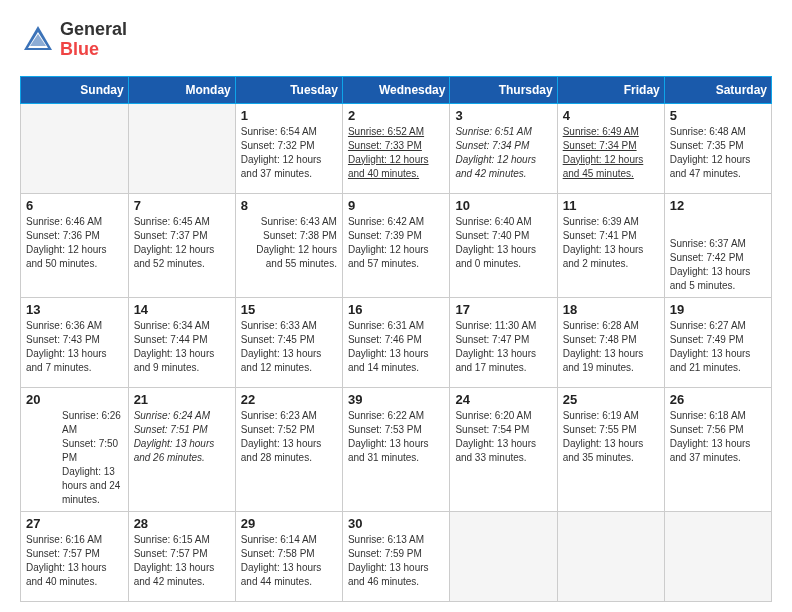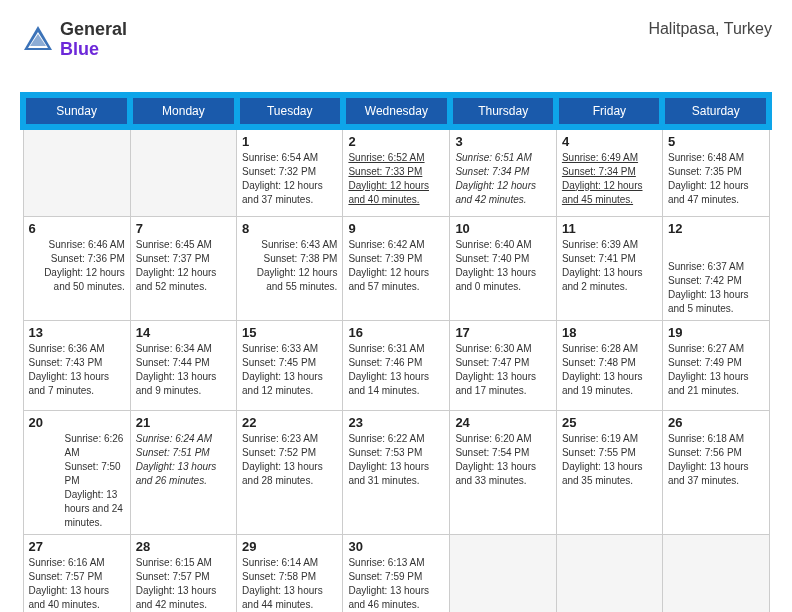--- a/index.html
+++ b/index.html
@@ -7,40 +7,40 @@
       font-family: Arial, sans-serif;
       background: #fff;
       width: 792px;
       min-height: 612px;
       padding: 20px;
     }
     .header {
       display: flex;
       justify-content: space-between;
       align-items: flex-start;
-      margin-bottom: 32px;
+      margin-bottom: 16px;
     }
     .logo {
       display: flex;
       align-items: center;
     }
     .logo-text {
       display: flex;
       flex-direction: column;
       line-height: 1.1;
     }
     .logo-general {
       font-size: 18px;
       font-weight: bold;
       color: #333;
     }
     .logo-blue {
       font-size: 18px;
       font-weight: bold;
-      color: #6d28d9;
+      color: #ef4444;
     }
     .logo-icon {
       width: 36px;
       height: 36px;
       margin-right: 4px;
     }
     .title-block {
       text-align: right;
     }
     .month-year {
@@ -54,24 +54,24 @@
     }
     .calendar {
       width: 100%;
       border-collapse: collapse;
       font-size: 11px;
     }
     .calendar thead tr th {
       background: #1a5aab;
       color: #fff;
       padding: 6px 4px;
-      text-align: center;
+      text-align: right;
       font-size: 12px;
-      font-weight: normal;
-      border: 6px solid #0ea5e9;
+      font-weight: bold;
+      border: 1px solid #0ea5e9;
     }
     .calendar tbody tr td {
       border: 1px solid #ccc;
       vertical-align: top;
       padding: 4px 5px;
       width: 108px;
       min-height: 80px;
       height: 90px;
       background: #fff;
     }
@@ -101,21 +101,20 @@
       <polygon points="18,4 32,28 4,28" fill="#1a5aab" opacity="0.85"></polygon>
       <polygon points="18,10 28,26 8,26" fill="white"></polygon>
       <polygon points="18,12 26,24 10,24" fill="#1a5aab" opacity="0.5"></polygon>
     </svg>
     <div class="logo-text">
       <span class="logo-general">General</span>
       <span class="logo-blue">Blue</span>
     </div>
   </div>
   <div class="title-block">
-    <div class="location">Halitpasa, Turkey</div>
   </div>
 </div>
 
 <table class="calendar">
   <thead>
     <tr id="weekday-header">
         <th>Sunday</th>
         <th>Monday</th>
         <th>Tuesday</th>
         <th>Wednesday</th>
@@ -155,21 +154,21 @@
         <td>
           <span class="day-num">5</span>
           <div class="day-info" style="white-space: pre-line;">Sunrise: 6:48 AM
 Sunset: 7:35 PM
 Daylight: 12 hours and 47 minutes.</div>
         </td>
       </tr>
       <tr>
         <td>
           <span class="day-num">6</span>
-          <div class="day-info" style="white-space: pre-line; text-align: right;">Sunrise: 6:46 AM
+          <div class="day-info" style="white-space: pre-line;">Sunrise: 6:46 AM
 Sunset: 7:36 PM
 Daylight: 12 hours and 50 minutes.</div>
         </td>
         <td>
           <span class="day-num">7</span>
           <div class="day-info" style="white-space: pre-line;">Sunrise: 6:45 AM
 Sunset: 7:37 PM
 Daylight: 12 hours and 52 minutes.</div>
         </td>
         <td>
@@ -223,21 +222,21 @@
 Daylight: 13 hours and 12 minutes.</div>
         </td>
         <td>
           <span class="day-num">16</span>
           <div class="day-info" style="white-space: pre-line;">Sunrise: 6:31 AM
 Sunset: 7:46 PM
 Daylight: 13 hours and 14 minutes.</div>
         </td>
         <td>
           <span class="day-num">17</span>
-          <div class="day-info" style="white-space: pre-line;">Sunrise: 6:30 AM
+          <div class="day-info" style="white-space: pre-line;">Sunrise: 11:30 AM
 Sunset: 7:47 PM
 Daylight: 13 hours and 17 minutes.</div>
         </td>
         <td>
           <span class="day-num">18</span>
           <div class="day-info" style="white-space: pre-line;">Sunrise: 6:28 AM
 Sunset: 7:48 PM
 Daylight: 13 hours and 19 minutes.</div>
         </td>
         <td>
@@ -260,21 +259,21 @@
 Sunset: 7:51 PM
 Daylight: 13 hours and 26 minutes.</div>
         </td>
         <td>
           <span class="day-num">22</span>
           <div class="day-info" style="white-space: pre-line;">Sunrise: 6:23 AM
 Sunset: 7:52 PM
 Daylight: 13 hours and 28 minutes.</div>
         </td>
         <td>
-          <span class="day-num">23</span>
+          <span class="day-num">39</span>
           <div class="day-info" style="white-space: pre-line;">Sunrise: 6:22 AM
 Sunset: 7:53 PM
 Daylight: 13 hours and 31 minutes.</div>
         </td>
         <td>
           <span class="day-num">24</span>
           <div class="day-info" style="white-space: pre-line;">Sunrise: 6:20 AM
 Sunset: 7:54 PM
 Daylight: 13 hours and 33 minutes.</div>
         </td>

